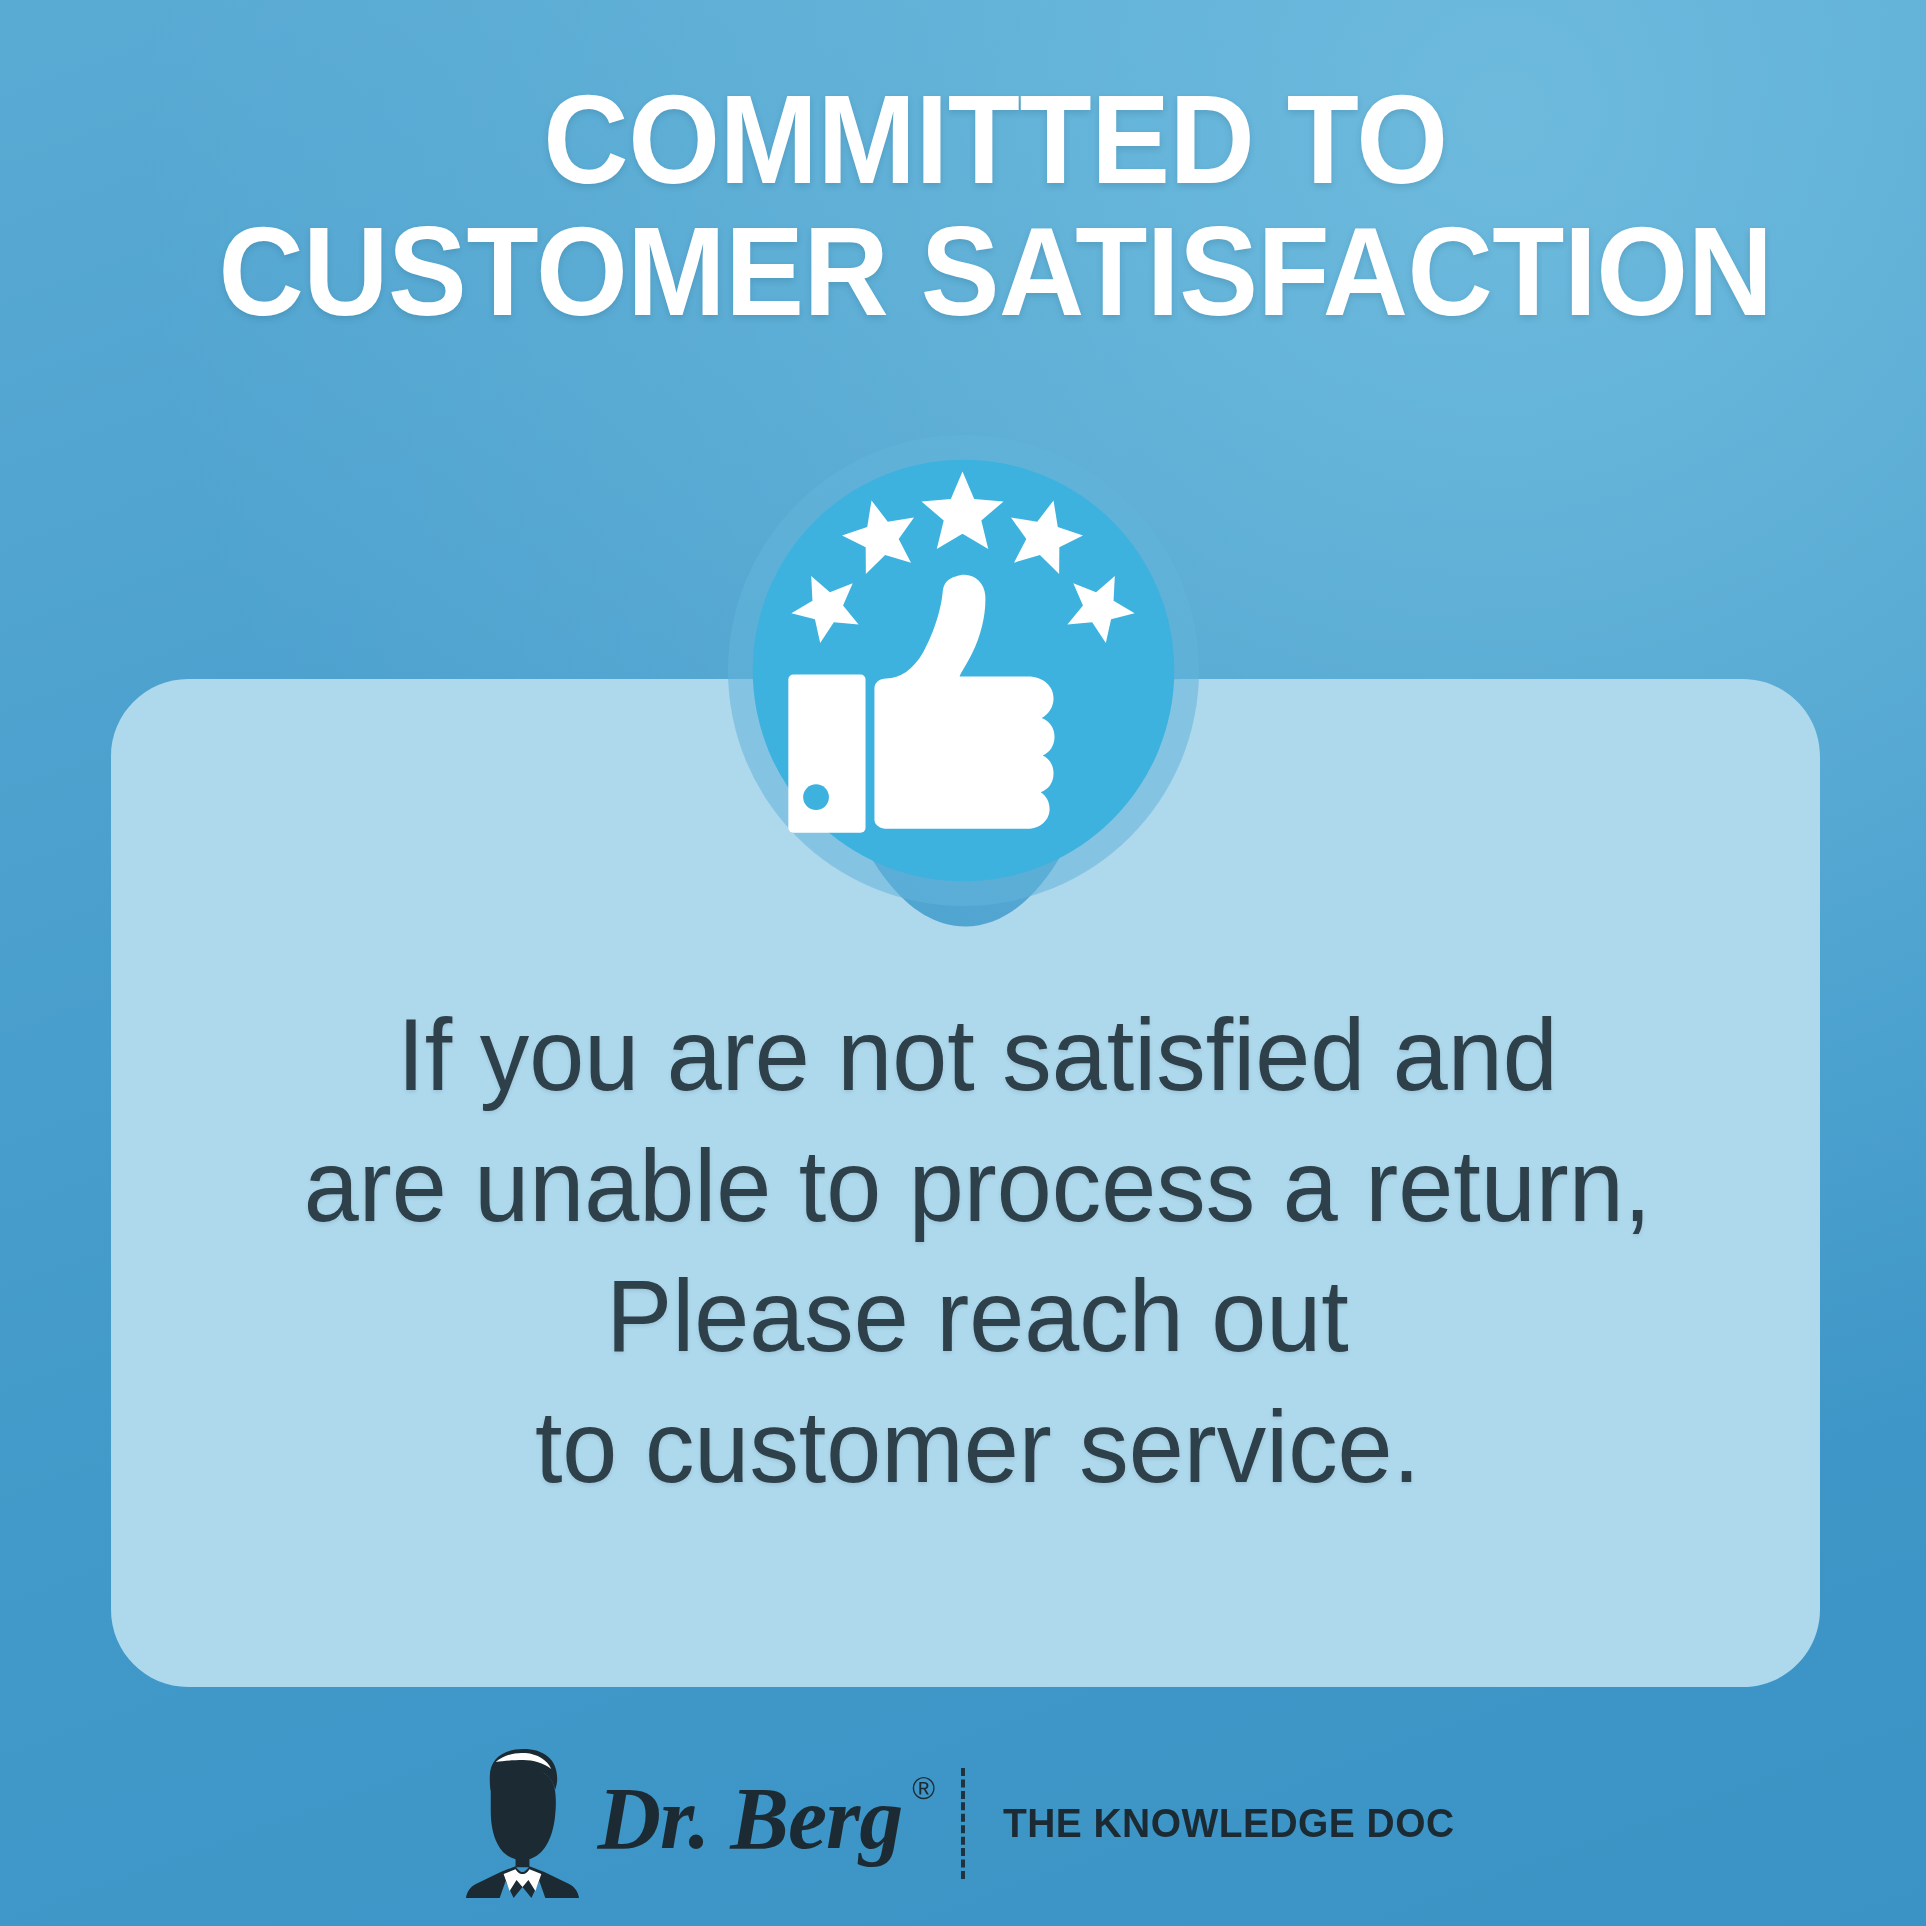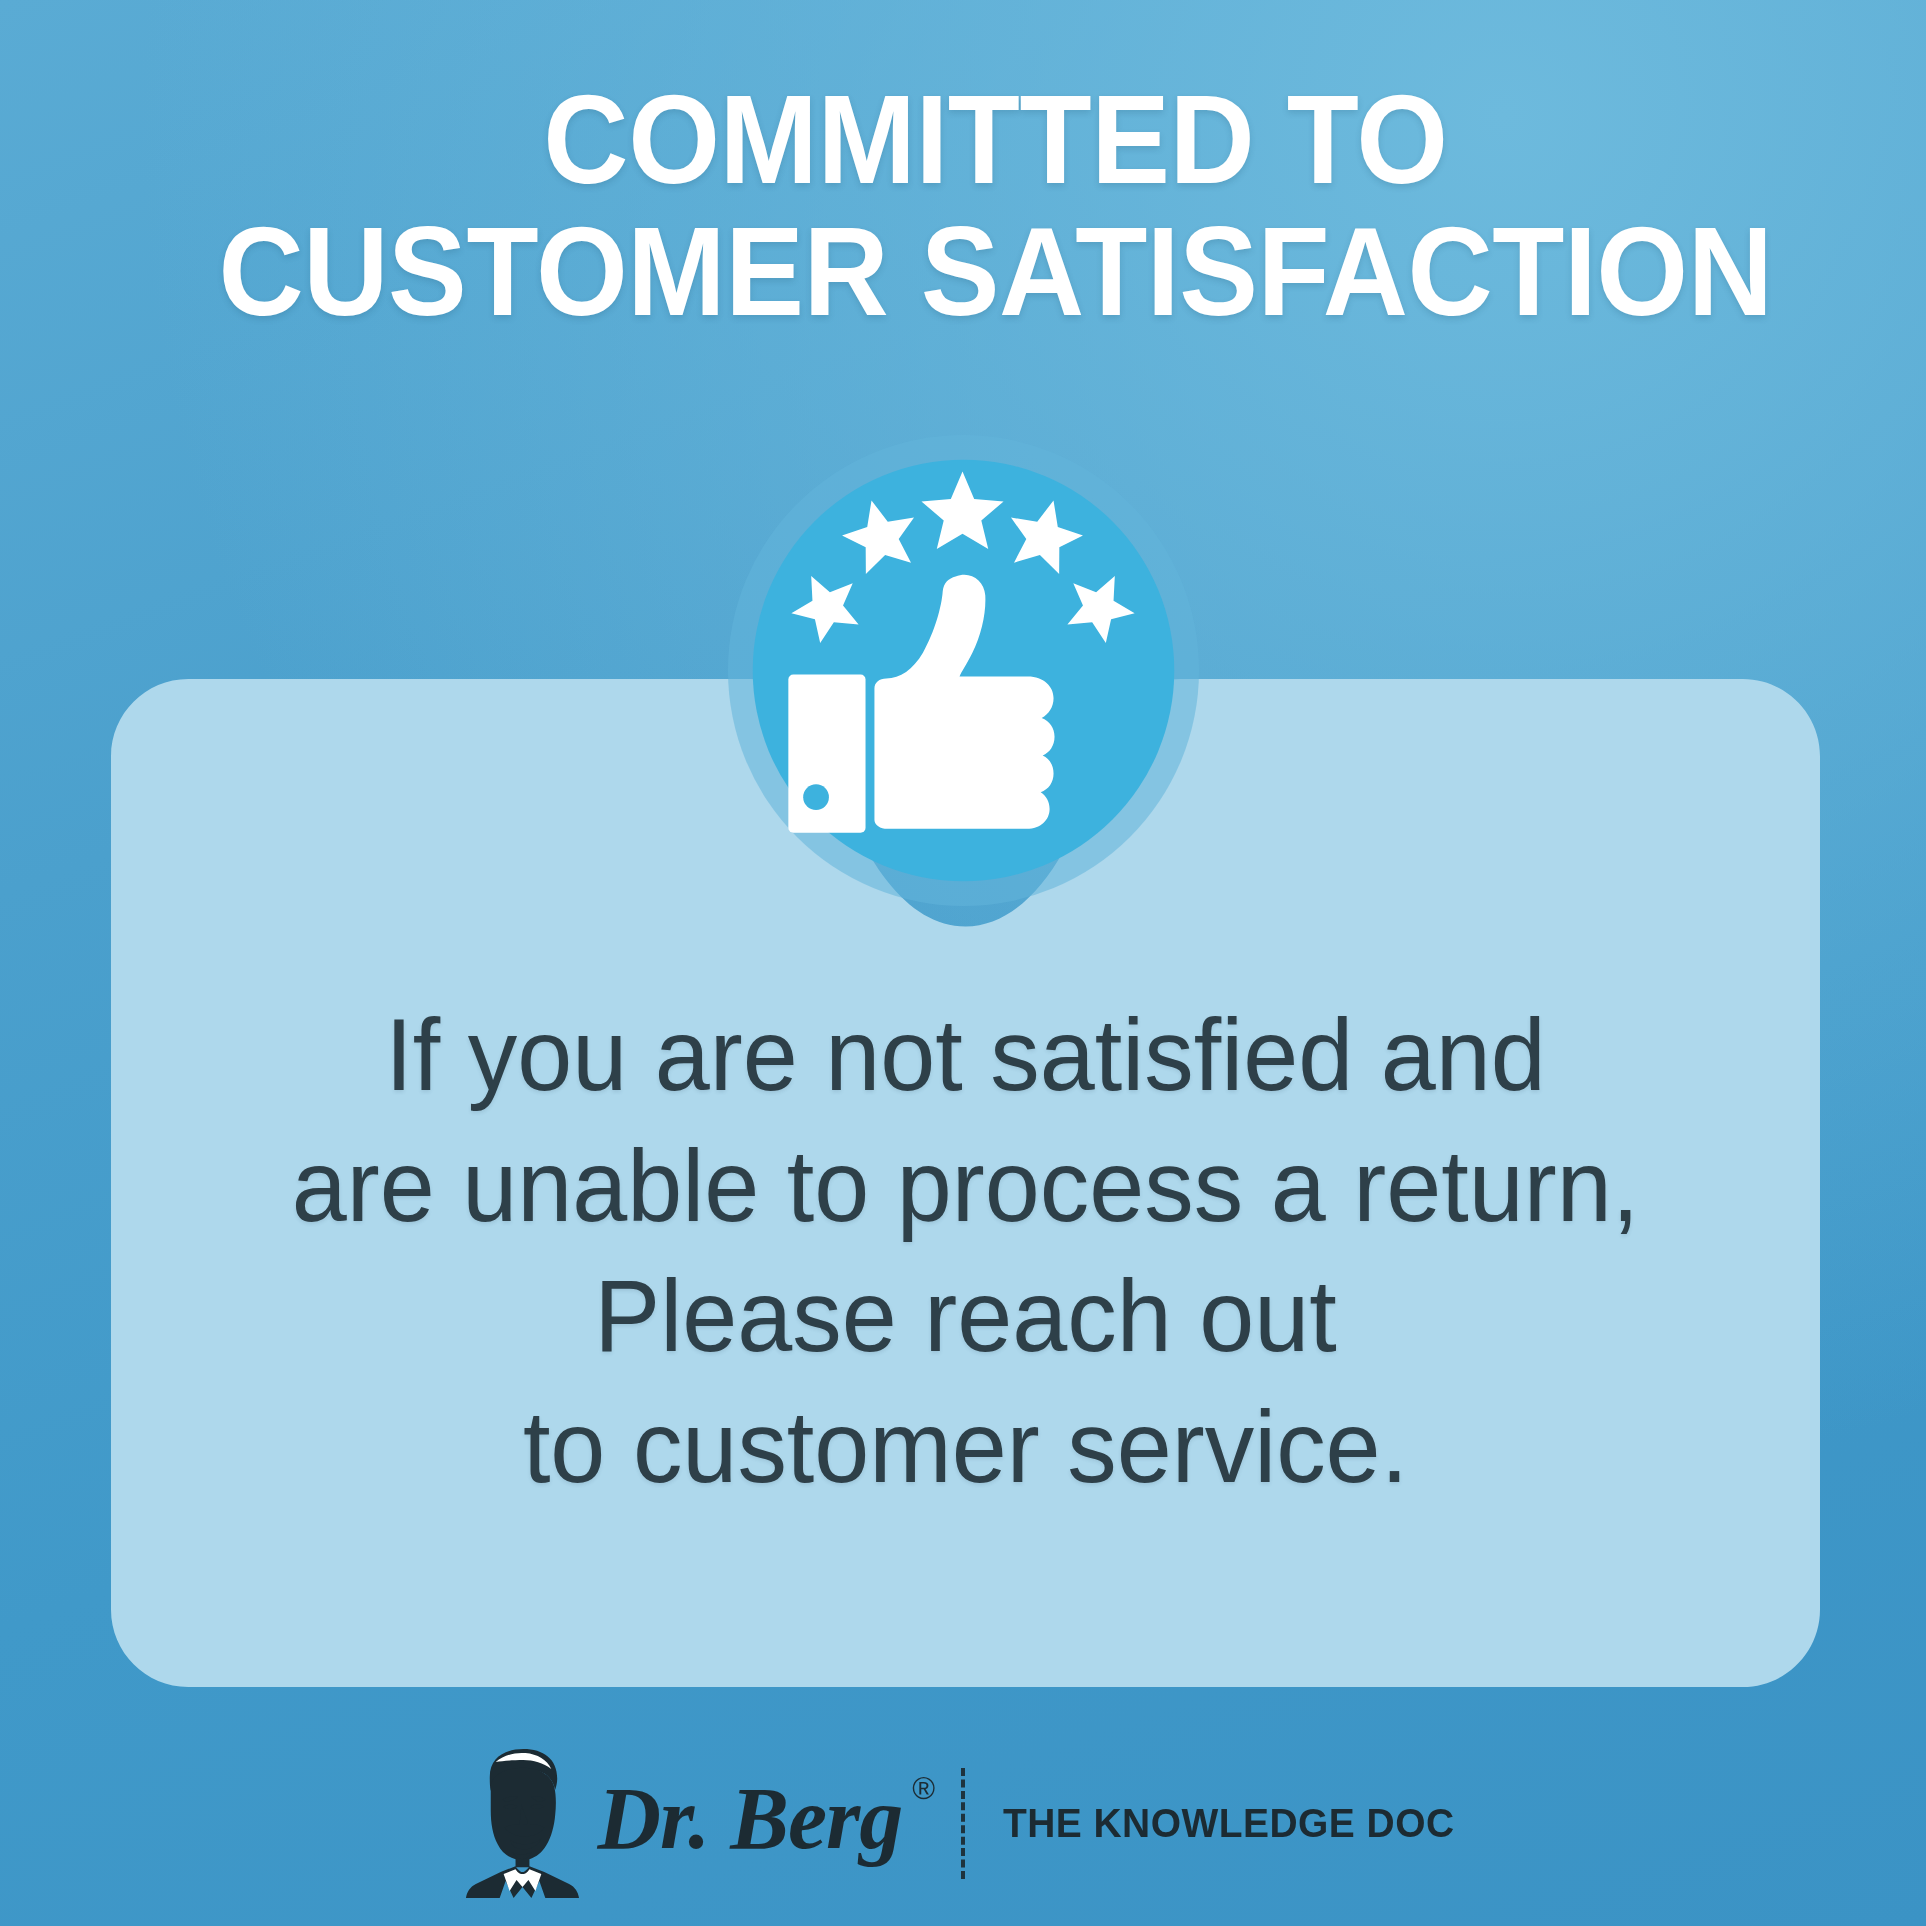--- a/index.html
+++ b/index.html
@@ -75,20 +75,21 @@
     top: 990px;
     width: 1709px;
     text-align: center;
     color: #2e4049;
     font-size: 102px;
     line-height: 1.28;
     font-weight: 400;
     font-stretch: condensed;
     text-shadow: 0 2px 4px rgba(40,70,90,0.13);
     user-select: none;
+    padding-left: 12px;
   }
   .body-copy span { display: block; white-space: nowrap; transform: scaleX(0.97); }
 
   
   .footer {
     position: absolute;
     left: 0;
     top: 1744px;
     width: 1927px;
     height: 158px;

